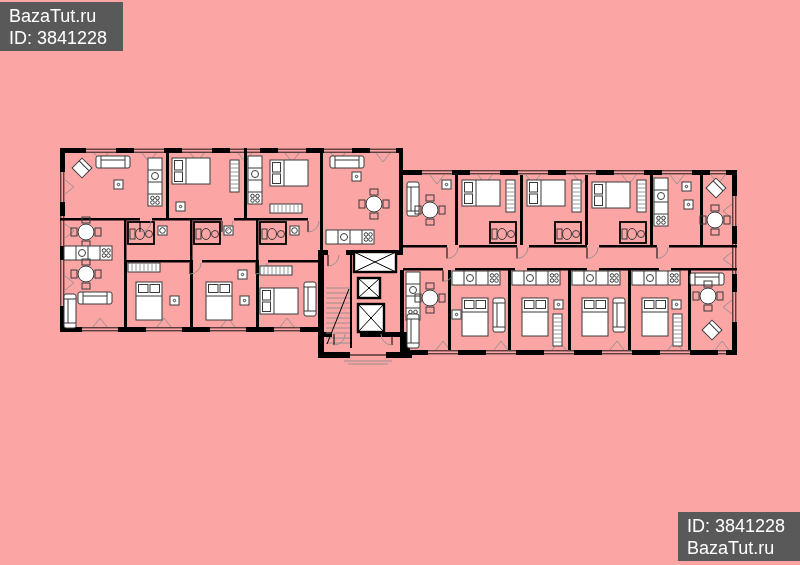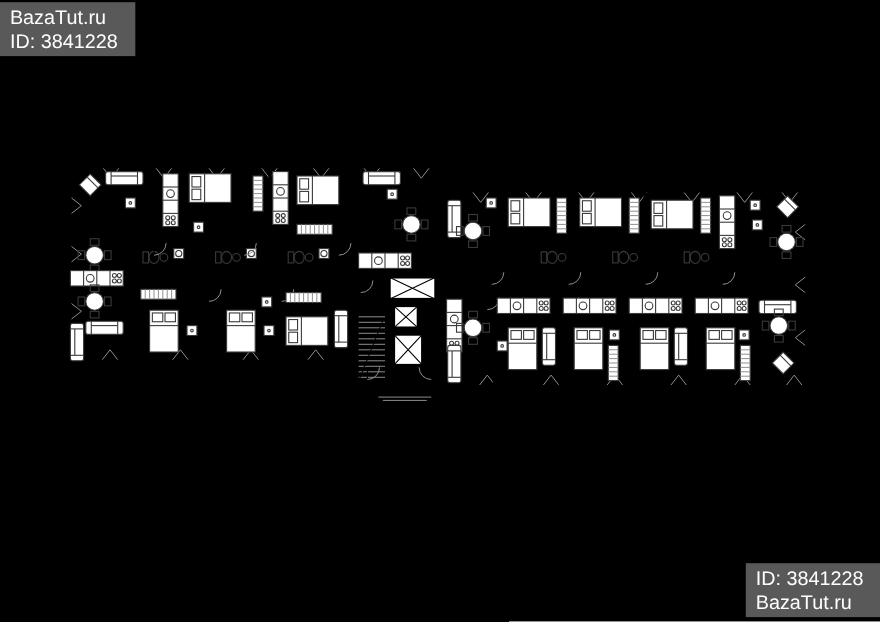--- a/index.html
+++ b/index.html
@@ -1,16 +1,16 @@
 <!DOCTYPE html>
 <html><head>
 <meta charset="utf-8">
 <style>
   html,body{margin:0;padding:0;background:#fff;}
-  .stage{position:relative;width:800px;height:565px;background:#000000;overflow:hidden;
+  .stage{position:relative;width:800px;height:565px;background:#fca5a5;overflow:hidden;
          font-family:"Liberation Sans",sans-serif;}
   .plan-svg{position:absolute;left:0;top:0;}
   .wm{position:absolute;background:#595959;color:#fff;font-size:18px;line-height:22px;
       padding:3px 8px 4px 9px;box-sizing:border-box;}
   .wm-tl{left:0;top:2px;width:123px;height:49px;}
   .wm-br{right:0;top:512px;width:122px;height:49px;}
   
   .w{fill:#000;}
   .win{fill:none;stroke:#000;stroke-width:0.9;}
   .th{fill:none;stroke:#000;stroke-width:1;}

